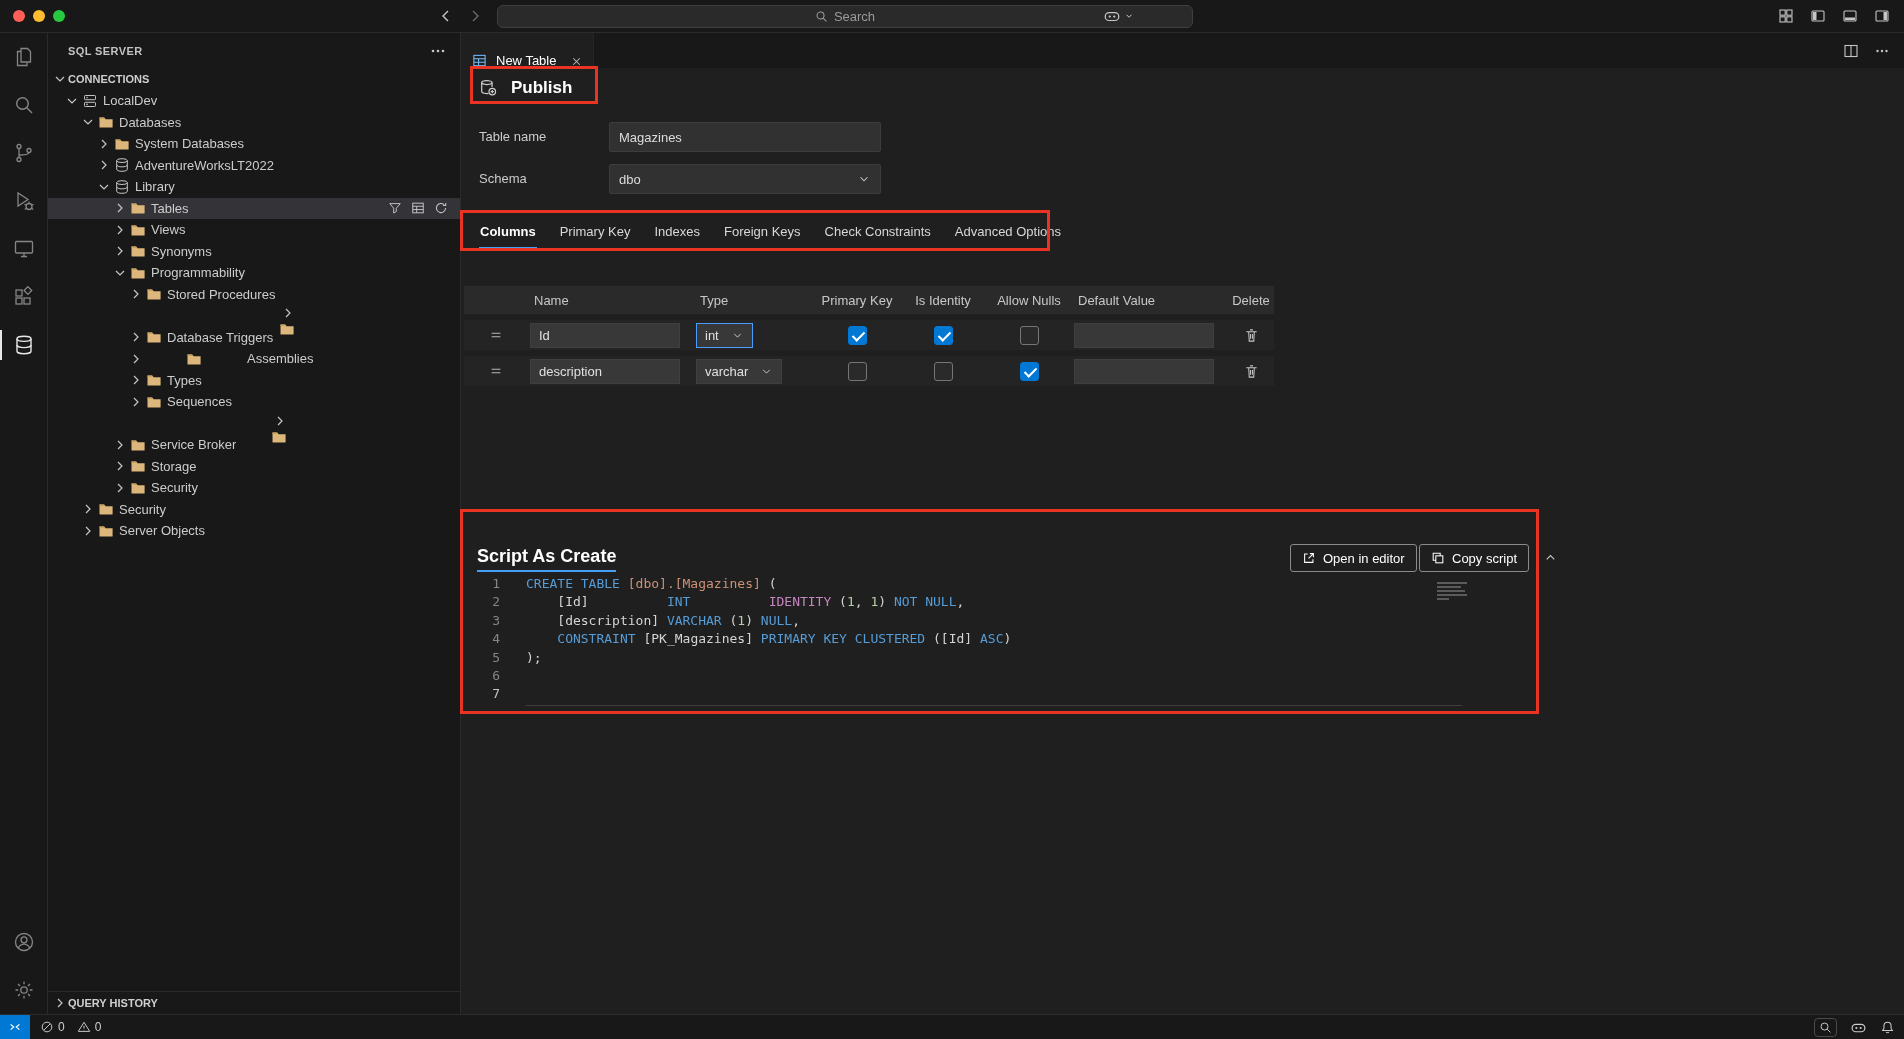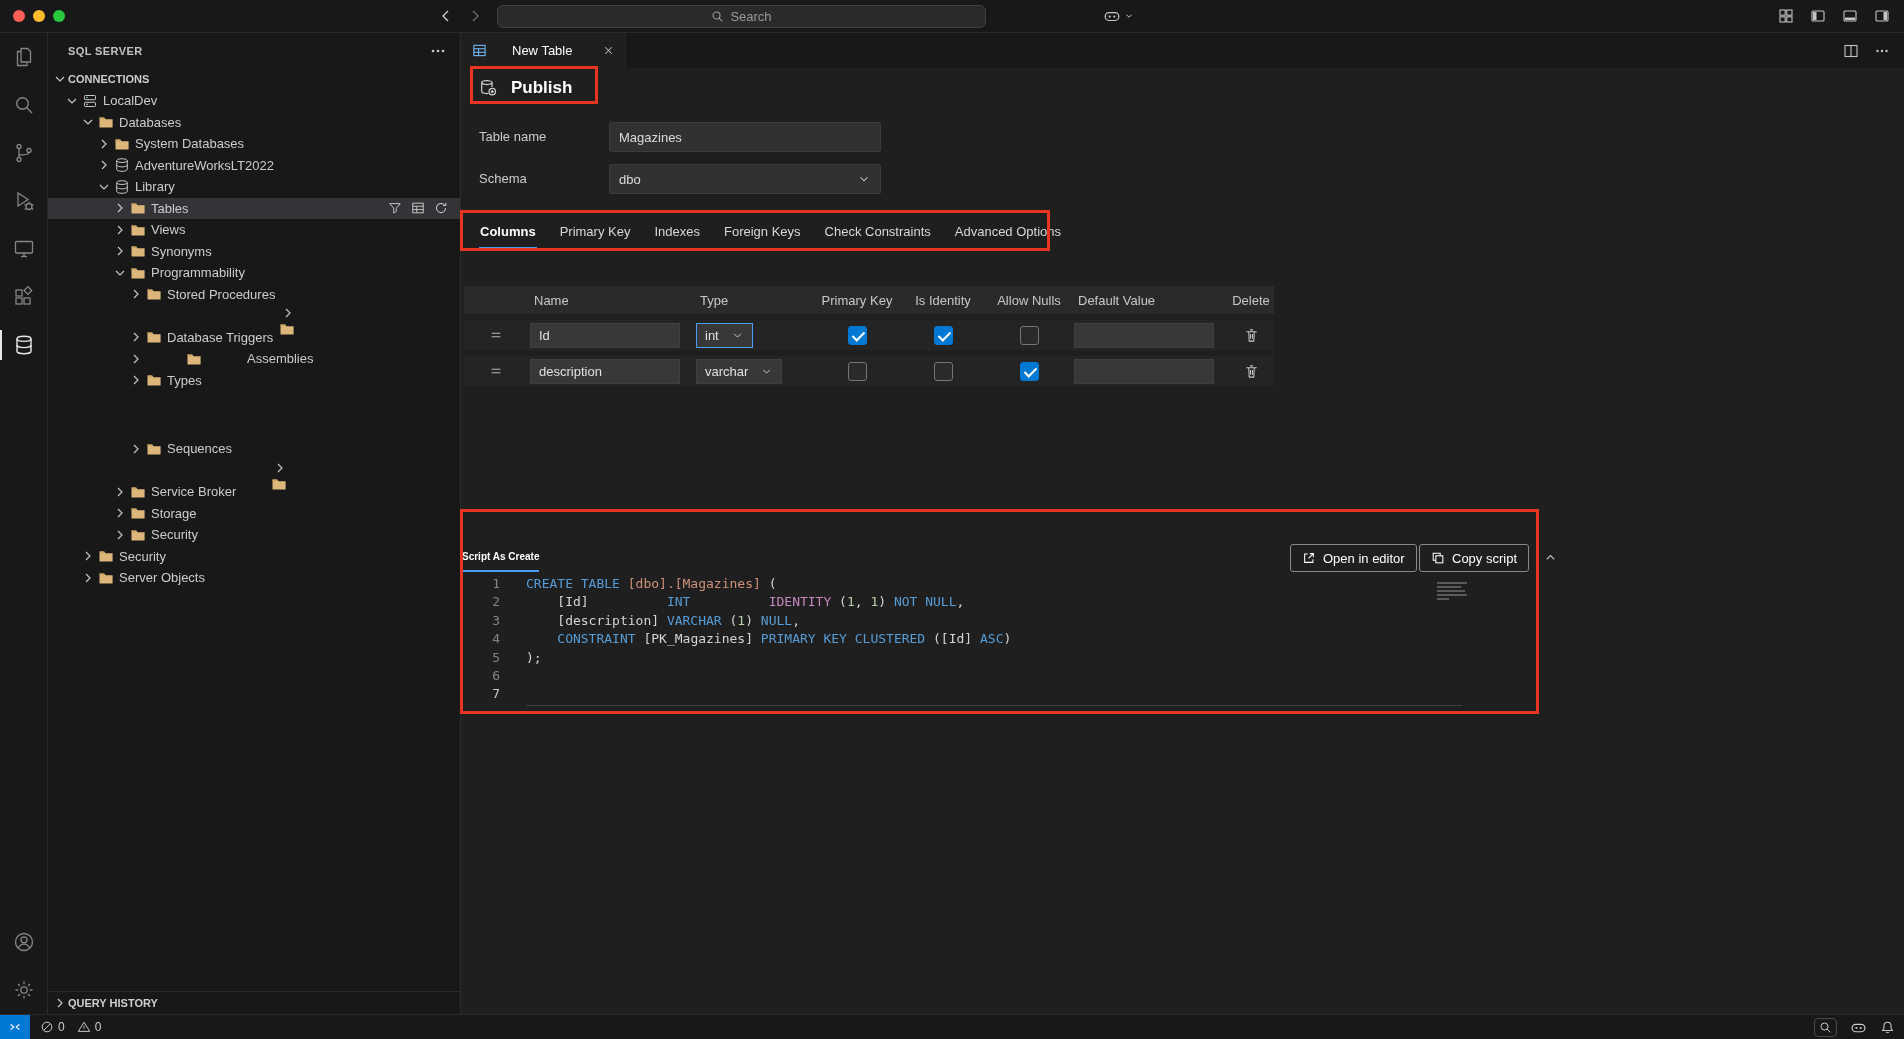--- a/index.html
+++ b/index.html
@@ -7,21 +7,21 @@
   body{position:relative;background:#1f1f1f;font-family:"Liberation Sans",sans-serif;color:#ccc;font-size:13px}
   svg{display:block}
 
   
   .titlebar{position:absolute;top:0;left:0;right:0;height:33px;background:#181818;border-bottom:1px solid #2b2b2b}
   .traffic{position:absolute;left:13px;top:10px;display:flex;gap:8px}
   .light{width:12px;height:12px;border-radius:50%}
   .light.red{background:#ff5f57}.light.yellow{background:#febc2e}.light.green{background:#28c840}
   .nav-arrows{position:absolute;left:438px;top:8px;display:flex;gap:13px;color:#c9c9c9}
   .nav-arrows .fwd{color:#6b6b6b}
-  .searchbox{position:absolute;left:497px;top:5px;width:489px;height:23px;background:#2a2a2a;border:1px solid #3f3f3f;border-radius:6px;display:flex;align-items:center;justify-content:center;gap:6px;color:#9a9a9a}
+  .searchbox{position:absolute;left:497px;top:5px;width:696px;height:23px;background:#2a2a2a;border:1px solid #3f3f3f;border-radius:6px;display:flex;align-items:center;justify-content:center;gap:6px;color:#9a9a9a}
   .copilot-menu{position:absolute;left:1103px;top:7px;display:flex;align-items:center;gap:3px;color:#c5c5c5}
   .tb-right{position:absolute;right:14px;top:8px;display:flex;gap:16px;align-items:center;color:#c5c5c5}
 
   
   .activitybar{position:absolute;top:33px;bottom:25px;left:0;width:48px;background:#181818;border-right:1px solid #2b2b2b;display:flex;flex-direction:column;align-items:center}
   .ab-item{width:48px;height:48px;display:flex;align-items:center;justify-content:center;color:#868686;position:relative;cursor:pointer}
   .ab-item.active{color:#e7e7e7}
   .ab-item.active::before{content:"";position:absolute;left:0;top:9px;bottom:9px;width:2px;background:#e7e7e7}
   .ab-bottom{margin-top:auto}
 
@@ -34,21 +34,21 @@
   .trow.selected{background:#343438}
   .chev{width:16px;height:16px;flex:none;color:#c5c5c5;display:flex;align-items:center;justify-content:center}
   .ticon{width:16px;height:16px;margin:0 5px 0 2px;flex:none}
   .tlabel{overflow:hidden;text-overflow:ellipsis}
   .t-actions{margin-left:auto;display:flex;gap:9px;color:#c5c5c5}
   .qh{position:absolute;bottom:0;left:0;right:0;height:23px;border-top:1px solid #2b2b2b;display:flex;align-items:center;font-size:11px;font-weight:700;color:#cfcfcf;padding-left:4px}
 
   
   .editor{position:absolute;top:33px;left:462px;right:0;bottom:25px;background:#1f1f1f}
   .tabbar{height:35px;background:#181818;position:relative;display:flex}
-  .tab{display:flex;align-items:center;gap:25px;padding:0 10px;background:#1f1f1f;color:#fff;border-right:1px solid #252525;cursor:pointer}
+  .tab{display:flex;align-items:flex-end;gap:9px;padding:0 10px;background:#1f1f1f;color:#fff;border-right:1px solid #252525;cursor:pointer}
   .tab-close{color:#bbb;margin-left:5px;display:flex}
   .tabbar-actions{position:absolute;right:14px;top:0;height:35px;display:flex;align-items:center;gap:15px;color:#c5c5c5}
   .ebody{position:absolute;top:35px;left:0;right:0;bottom:0}
 
   .publish{position:absolute;top:10px;left:17px;display:flex;align-items:center;gap:14px;color:#fff;font-size:17px;font-weight:700;cursor:pointer}
   .flabel{position:absolute;left:17px;color:#cccccc}
   .finput{position:absolute;left:147px;width:272px;height:30px;background:#313131;border:1px solid #3c3c3c;border-radius:2px;display:flex;align-items:center;padding:0 9px;color:#dcdcdc;cursor:text}
   .fselect{cursor:pointer}
   .selchev{margin-left:auto}
 
@@ -73,21 +73,21 @@
   .cell-select{height:25px;background:#383838;border:1px solid #3f3f3f;display:inline-flex;align-items:center;gap:12px;padding:0 8px;color:#e0e0e0;margin-left:2px;cursor:pointer}
   .cell-select.focused{border-color:#4a9df8}
   .cb{width:19px;height:19px;border-radius:3px;border:1px solid #767676;background:#2a2a2a;display:inline-block;position:relative;cursor:pointer}
   .cb.checked{background:#0078d4;border-color:#0078d4}
   .cb.checked::after{content:"";position:absolute;left:6px;top:2px;width:5px;height:10px;border:solid #fff;border-width:0 2px 2px 0;transform:rotate(45deg)}
   .trash{color:#c8c8c8;cursor:pointer}
   .drag{color:#b8b8b8;cursor:grab}
 
   
   .spanel{position:absolute;top:441px;left:0;right:0;height:210px}
-  .sp-tab{position:absolute;left:0;top:34px;height:29px;display:flex;align-items:center;color:#fff;font-size:10px;font-weight:700;border-bottom:2px solid #479ef5;cursor:pointer}
+  .sp-tab{position:absolute;left:15px;top:34px;height:29px;display:flex;align-items:center;color:#fff;font-size:18px;font-weight:700;border-bottom:2px solid #479ef5;cursor:pointer}
   .sp-btn{position:absolute;top:35px;height:28px;display:flex;align-items:center;gap:7px;padding:0 11px;border:1px solid #8a8a8a;border-radius:3px;color:#fff;cursor:pointer;background:transparent}
   .sp-collapse{position:absolute;left:1081px;top:41px;color:#c5c5c5;cursor:pointer}
   .codearea{position:absolute;left:0;top:66px;font-family:"DejaVu Sans Mono",monospace;font-size:13px;line-height:18.4px}
   .cl{display:flex}
   .ln{display:inline-block;width:38px;text-align:right;color:#858585;flex:none}
   .ln.cur{color:#c6c6c6}
   .ct{padding-left:26px;white-space:pre}
   .tok-kw{color:#569cd6}.tok-ent{color:#ce9178}.tok-mod{color:#c586c0}.tok-num{color:#b5cea8}.tok-pl{color:#d4d4d4}
   .code-underline{position:absolute;left:64px;top:196px;width:936px;height:1px;background:#3f3f3f}
   .minimap{position:absolute;left:975px;top:73px;width:34px}
@@ -476,21 +476,21 @@
           </svg>
         </span>
         <span class="ticon">
           <svg width="16" height="16" viewBox="0 0 16 16">
             <path d="M1.5 3.5h4.6l1.5 1.8h7V13a.5.5 0 0 1-.5.5h-12a.5.5 0 0 1-.6-.5z" fill="#dcb67a"></path>
             <path d="M1.5 3.5h4.6l1.2 1.5H1.5z" fill="#c9a35f"></path>
           </svg>
         </span>
         <span class="tlabel">Types</span>
       </div>
-      <div class="trow" style="padding-left: 80px; margin-top: 47px;">
+      <div class="trow" style="padding-left: 80px;">
         <span class="chev">
           <svg width="16" height="16" viewBox="0 0 16 16" fill="none" stroke="currentColor" stroke-width="1.2">
             <path d="M6 4l4 4-4 4"></path>
           </svg>
         </span>
         <span class="ticon">
           <svg width="16" height="16" viewBox="0 0 16 16">
             <path d="M1.5 3.5h4.6l1.5 1.8h7V13a.5.5 0 0 1-.5.5h-12a.5.5 0 0 1-.6-.5z" fill="#dcb67a"></path>
             <path d="M1.5 3.5h4.6l1.2 1.5H1.5z" fill="#c9a35f"></path>
           </svg>

